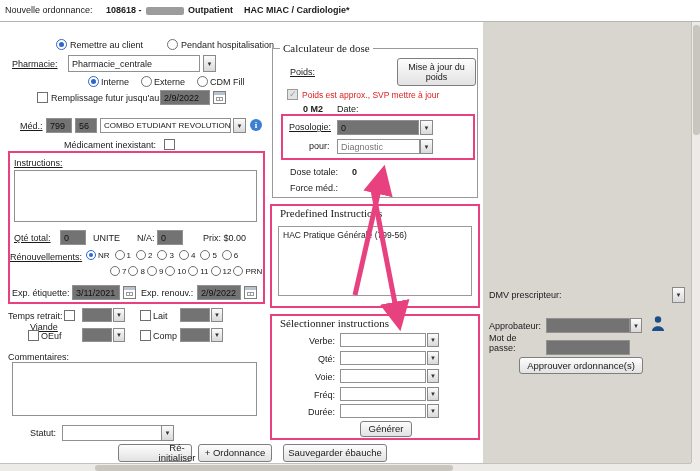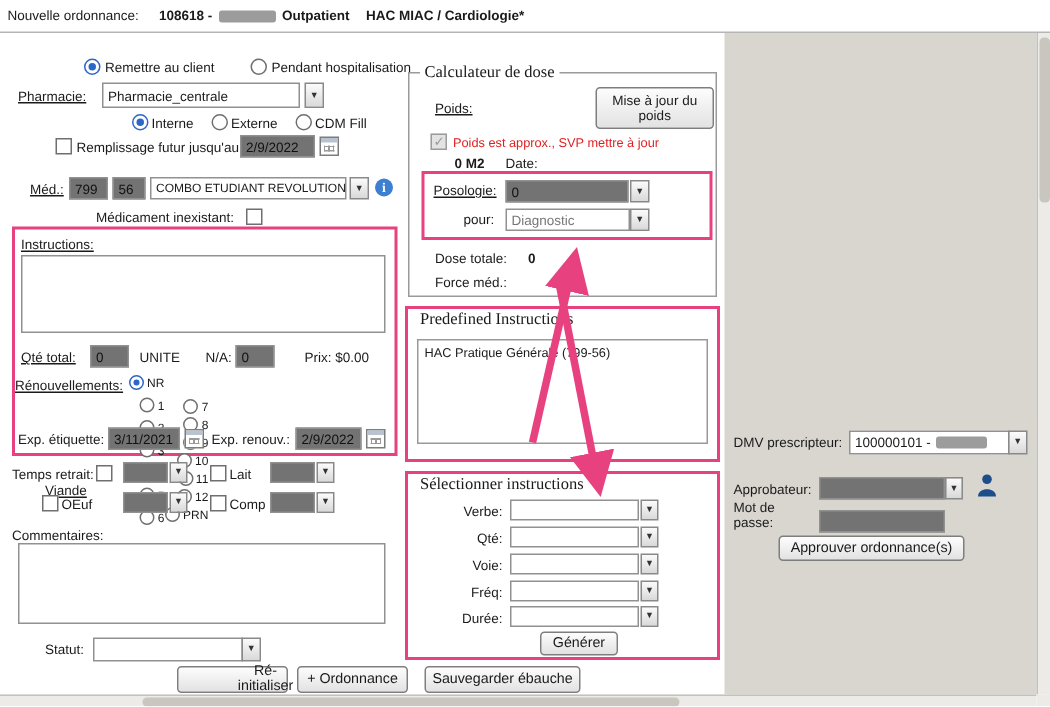--- a/index.html
+++ b/index.html
@@ -36,21 +36,21 @@
   .info { position:absolute; width:12px; height:12px; border-radius:50%; background:#3d7fd0; color:#fff;
           display:flex; align-items:center; justify-content:center; }
   .info::after { content:'i'; font:bold 9px "Liberation Serif",serif; }
   .pinkbox { position:absolute; border:2px solid #e8417f; }
   .gbox { position:absolute; border:1px solid #9a9a9a; }
   .gtitle { position:absolute; background:#fff; padding:0 3px; font-family:"Liberation Serif",serif;
             font-size:11px; white-space:nowrap; }
   textarea.area { position:absolute; border:1px solid #919191; background:#fff; resize:none;
                   font-family:inherit; font-size:9px; outline:none; }
   .redact { display:inline-block; background:#9c9c9c; border-radius:2px; height:8px; }
-  .rrow { position:absolute; display:flex; align-items:flex-end; font-size:8px;flex-direction:column; }
+  .rrow { position:absolute; display:flex; align-items:flex-start; font-size:8px; }
   .ritem { display:inline-flex; align-items:center; gap:2px; }
   .ritem .r { width:10px; height:10px; border:1px solid #6f6f6f; border-radius:50%; background:#fff;
               position:relative; flex:none; }
   .ritem .r.sel { border-color:#2c66c9; }
   .ritem .r.sel::after { content:''; position:absolute; left:2px; top:2px; width:4px; height:4px;
                          border-radius:50%; background:#2c66c9; }
   .topbar { position:absolute; left:0; top:0; width:700px; height:22px; background:#fff;
             border-bottom:1px solid #b5b5b5; }
   .graypanel { position:absolute; left:483px; top:22px; width:208px; height:441px; background:#d9d6d0; }
   .vscroll { position:absolute; left:691px; top:22px; width:9px; height:441px; background:#edebe7;
@@ -299,24 +299,20 @@
 
     <span class="lbl" style="left:282px;top:407px;width:53px;text-align:right;">Durée:</span>
     <div class="combo" style="left:340px;top:404px;width:86px;height:14px;"></div>
     <div class="ddbtn" style="left:427px;top:404px;width:12px;height:14px;"></div>
 
     <div class="btn" style="left:360px;top:421px;width:52px;height:16px;">Générer</div>
   </div>
 
   <div class="sec">
     <span class="lbl" style="left:489px;top:290px;">DMV prescripteur:</span>
-    <div class="combo" style="left:566px;top:287px;width:107px;height:16px;gap:3px;">
-      <span>100000101 -</span>
-      <span class="redact" style="width:34px;"></span>
-    </div>
     <div class="ddbtn" style="left:672px;top:287px;width:13px;height:16px;"></div>
 
     <span class="lbl" style="left:489px;top:321px;">Approbateur:</span>
     <input class="field" style="left: 546px; top: 318px; width: 84px; height: 15px;">
     <div class="ddbtn" style="left:630px;top:318px;width:12px;height:15px;"></div>
     <span class="person-icon" style="left:651px;top:315px;">
       <svg width="14" height="17" viewBox="0 0 14 17">
         <circle cx="7" cy="4.5" r="3.2" fill="#1d4e89"></circle>
         <path d="M1 16 C1 9.5 13 9.5 13 16 Z" fill="#1d4e89"></path>
       </svg>

